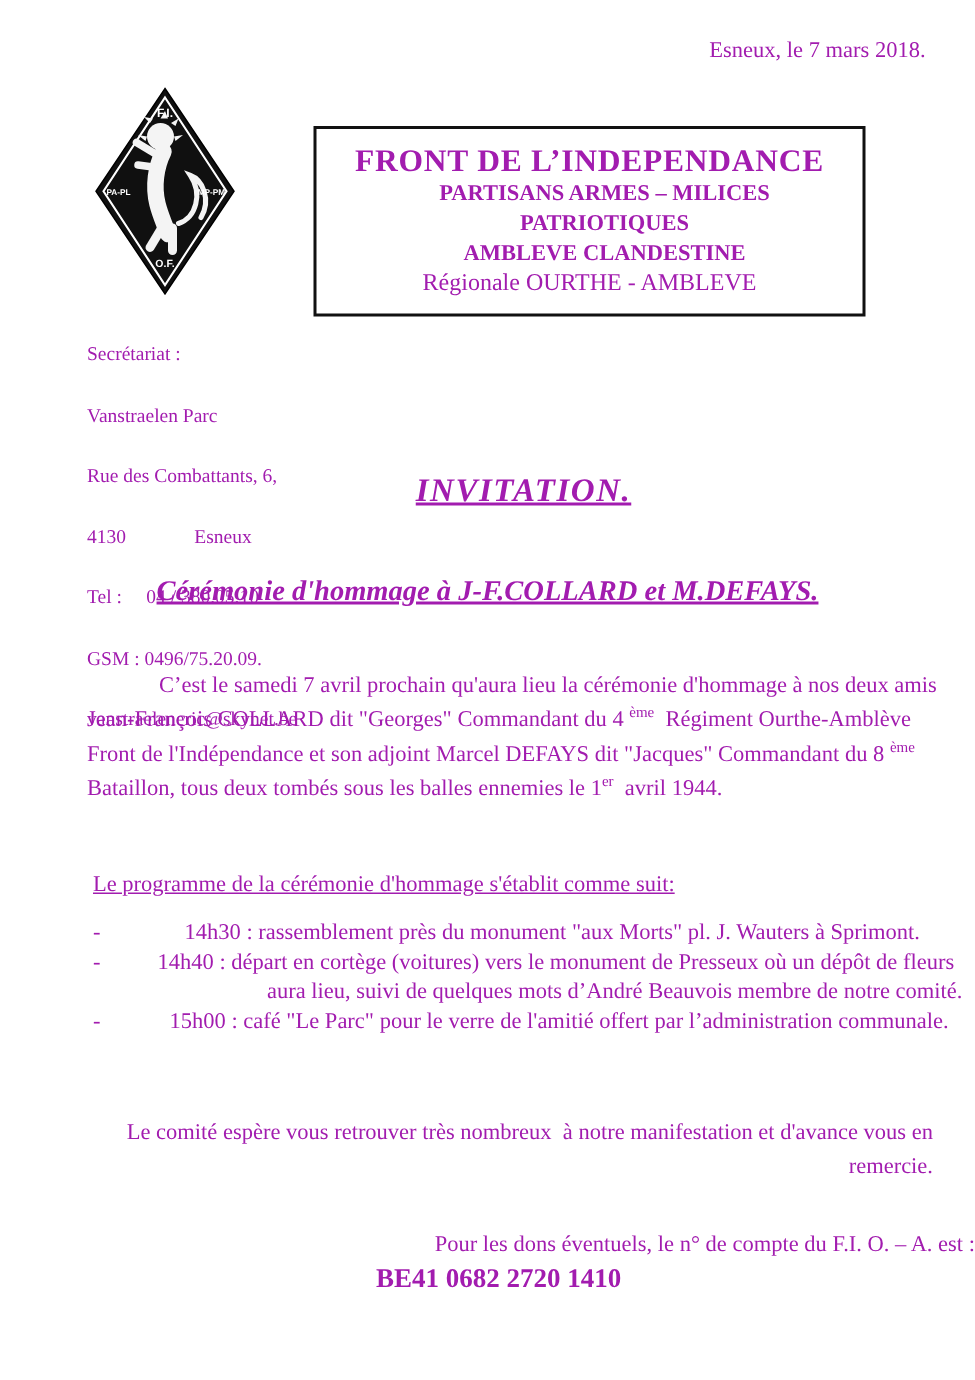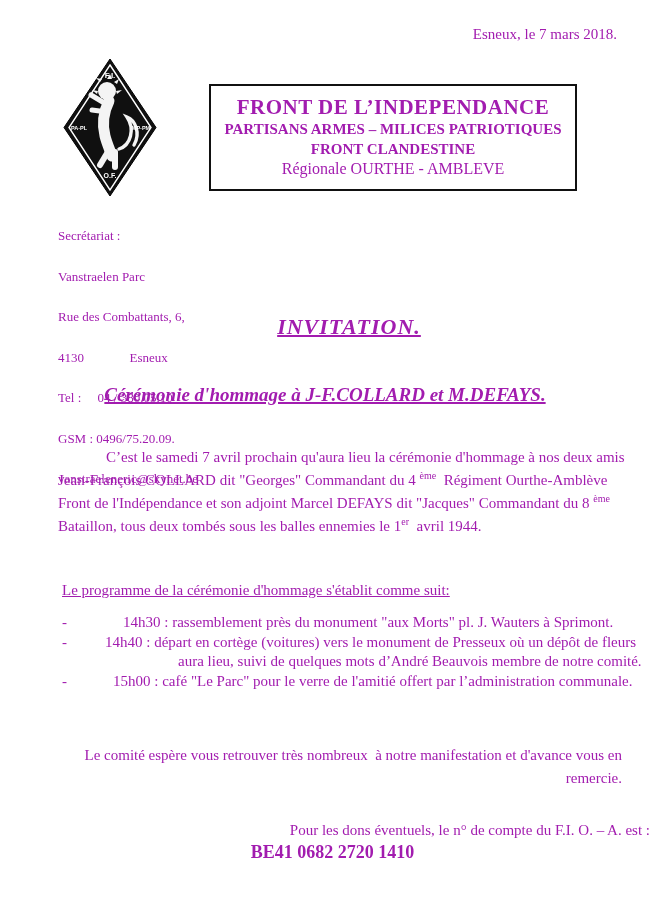--- a/index.html
+++ b/index.html
@@ -19,21 +19,21 @@
     position:absolute;left:62px;top:57px;width:96px;height:141px;
   }
   .header-box{
     position:absolute;left:209px;top:84px;width:368px;
     border:2px solid #111;
     box-sizing:border-box;
     text-align:center;
     padding:9px 6px 10px 6px;
   }
   .org-title{font-size:21px;font-weight:bold;letter-spacing:0.5px;line-height:24px;}
-  .org-sub1,.org-sub2{font-size:15px;font-weight:bold;line-height:20px;}
+  .org-sub1,.org-sub2{font-size:15px;font-weight:bold;line-height:20px;margin-left:20px;}
   .org-sub3{font-size:16px;line-height:20px;}
   .secretariat{
     position:absolute;left:58px;top:202px;
     font-size:13px;line-height:13.5px;
     white-space:pre;
   }
   .invitation-title{
     position:absolute;left:0;top:314px;width:100%;
     text-align:center;
     padding-left:48px;box-sizing:border-box;
@@ -119,21 +119,21 @@
       <text x="48" y="21" font-size="8" font-weight="bold" fill="#ffffff" text-anchor="middle" font-family="Liberation Sans, sans-serif">F.I.</text>
       <text x="17" y="73" font-size="5.5" font-weight="bold" fill="#ffffff" text-anchor="middle" font-family="Liberation Sans, sans-serif">PA-PL</text>
       <text x="79" y="73" font-size="5.5" font-weight="bold" fill="#ffffff" text-anchor="middle" font-family="Liberation Sans, sans-serif">MP-PM</text>
       <text x="48" y="121" font-size="7" font-weight="bold" fill="#ffffff" text-anchor="middle" font-family="Liberation Sans, sans-serif">O.F.</text>
     </svg>
   </div>
 
   <div class="header-box">
     <div class="org-title">FRONT DE L’INDEPENDANCE</div>
     <div class="org-sub1">PARTISANS ARMES – MILICES PATRIOTIQUES</div>
-    <div class="org-sub2">FRONT CLANDESTINE</div>
+    <div class="org-sub2">AMBLEVE CLANDESTINE</div>
     <div class="org-sub3">Régionale OURTHE - AMBLEVE</div>
   </div>
 
   <div class="secretariat">
     <div>Secrétariat :</div>
     <div>Vanstraelen Parc</div>
     <div>Rue des Combattants, 6,</div>
     <div>4130              Esneux</div>
     <div>Tel :     04 / 380.05.10</div>
     <div>GSM : 0496/75.20.09.</div>

